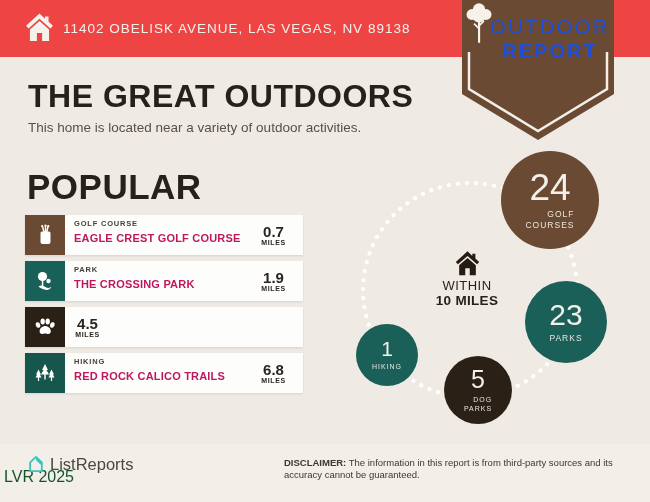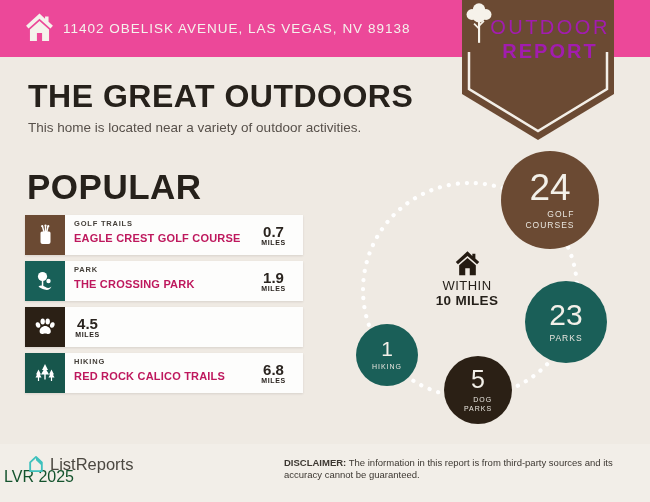--- a/index.html
+++ b/index.html
@@ -4,31 +4,31 @@
 <style>
   * { margin:0; padding:0; box-sizing:border-box; }
   html,body { background:#d8d4cd; }
   .page {
     position:relative; width:650px; height:502px; overflow:hidden;
     background:#efeae3;
     font-family:"Liberation Sans", sans-serif;
   }
 
   
-  .header-bar { position:absolute; left:0; top:0; width:650px; height:57px; background:#ec4899; }
+  .header-bar { position:absolute; left:0; top:0; width:650px; height:57px; background:#ef4444; }
   .header-home { position:absolute; left:24px; top:12px; width:31px; height:31px; }
   .header-address {
     position:absolute; left:63px; top:0; height:57px; display:flex; align-items:center;
     color:#f5f2ec; font-size:13.5px; letter-spacing:1px; font-weight:400;
   }
 
   
   .badge { position:absolute; left:462px; top:0; width:152px; height:144px; z-index:5; }
   .badge svg { position:absolute; left:0; top:0; }
-  .badge-text { position:absolute; left:0; top:16px; width:176px; text-align:center; color:#a21caf; }
+  .badge-text { position:absolute; left:0; top:16px; width:176px; text-align:center; color:#1d4ed8; }
   .badge-line1 { font-size:20px; font-weight:400; letter-spacing:2.5px; }
   .badge-line2 { font-size:20px; font-weight:700; letter-spacing:2px; margin-top:1px; }
   .badge-tree { position:absolute; left:59px; top:64px; width:34px; height:46px; }
 
   
   .intro-title { position:absolute; left:28px; top:78px; font-size:32px; font-weight:800; color:#26211b; letter-spacing:0.5px; }
   .intro-subtitle { position:absolute; left:28px; top:120px; font-size:13.5px; color:#57504a; }
 
   
   .popular-heading { position:absolute; left:27px; top:167px; font-size:35px; font-weight:800; color:#26211b; letter-spacing:0.5px; }
@@ -119,21 +119,21 @@
       <div class="poi-icon" style="background:#6b4a33">
         <svg viewBox="0 0 24 24">
           <path d="M9.5 3.5 11 9 M12.5 3 12.5 9 M15 3.5 13.8 9" stroke="#fff" stroke-width="1.4" fill="none" stroke-linecap="round"></path>
           <circle cx="9.2" cy="3.2" r="1.1" fill="#fff"></circle>
             <circle cx="12.5" cy="2.6" r="1.1" fill="#fff"></circle>
             <circle cx="15.3" cy="3.2" r="1.1" fill="#fff"></circle>
           <path d="M9 8.5 h7 a1.5 1.5 0 0 1 1.5 1.5 v9 a2 2 0 0 1 -2 2 h-6 a2 2 0 0 1 -2 -2 v-9 a1.5 1.5 0 0 1 1.5 -1.5 Z" fill="#fff"></path>
         </svg>
       </div>
       <div class="poi-text">
-        <div class="poi-category">GOLF TRAILS</div>
+        <div class="poi-category">GOLF COURSE</div>
         <div class="poi-name">EAGLE CREST GOLF COURSE</div>
       </div>
       <div class="poi-miles">
         <div class="poi-distance">0.7</div>
         <div class="poi-unit">MILES</div>
       </div>
     </div>
 
     <div class="poi-row">
       <div class="poi-icon" style="background:#186058">

